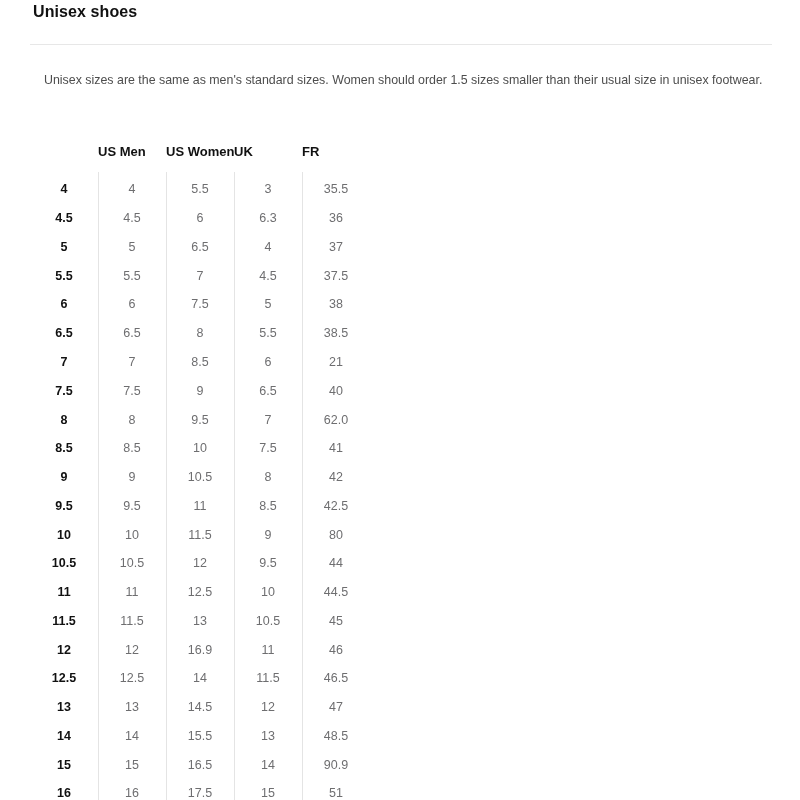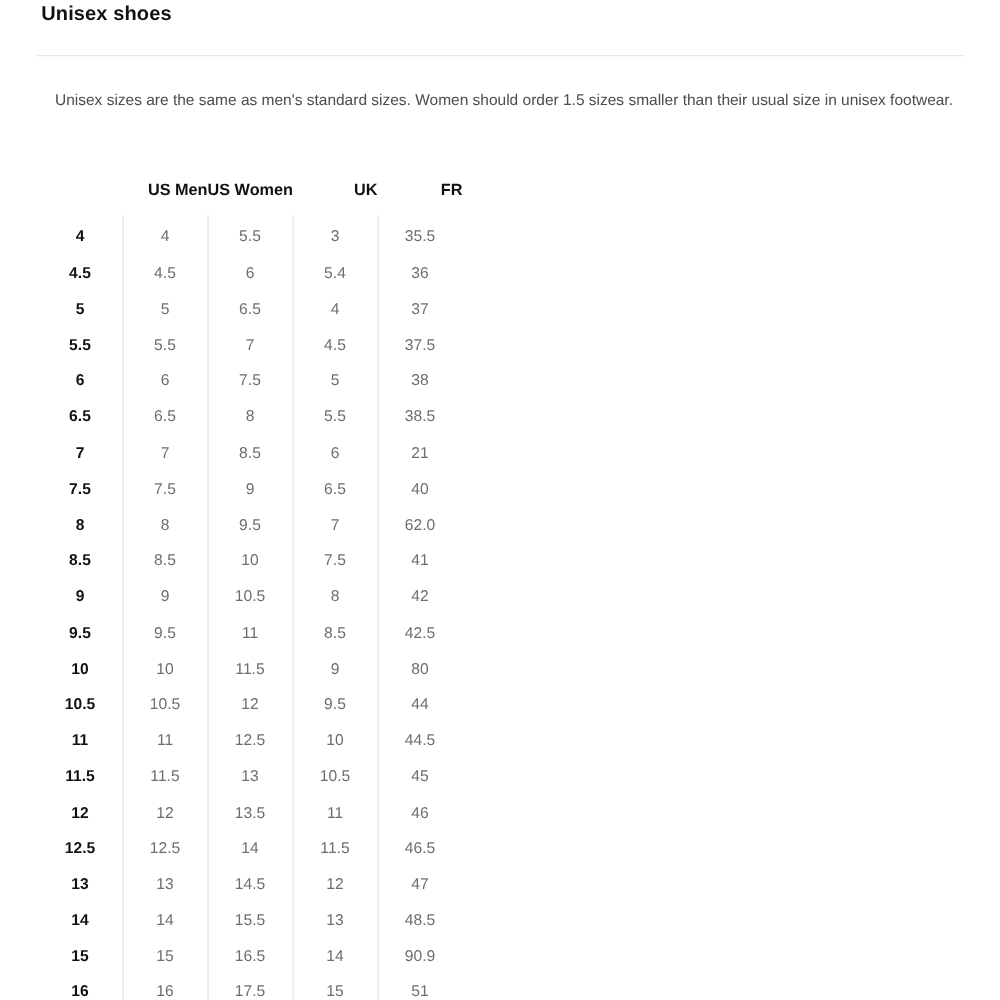--- a/index.html
+++ b/index.html
@@ -47,21 +47,21 @@
   .thead {
     position: absolute;
     left: 30px;
     top: 138px;
     display: grid;
     grid-template-columns: repeat(5, 68px);
     height: 26px;
     align-items: center;
   }
   .thead .hcell {
-    text-align: right;
+    text-align: left;
     font-weight: 700;
     font-size: 13px;
     color: #111111;
     white-space: nowrap;
   }
   .tbody {
     position: absolute;
     left: 30px;
     top: 175px;
     width: 340px;
@@ -123,21 +123,21 @@
         <div class="cell label">4</div>
         <div class="cell">4</div>
         <div class="cell">5.5</div>
         <div class="cell">3</div>
         <div class="cell">35.5</div>
       </div>
       <div class="trow">
         <div class="cell label">4.5</div>
         <div class="cell">4.5</div>
         <div class="cell">6</div>
-        <div class="cell">5.4</div>
+        <div class="cell">6.3</div>
         <div class="cell">36</div>
       </div>
       <div class="trow">
         <div class="cell label">5</div>
         <div class="cell">5</div>
         <div class="cell">6.5</div>
         <div class="cell">4</div>
         <div class="cell">37</div>
       </div>
       <div class="trow">
@@ -227,21 +227,21 @@
       <div class="trow">
         <div class="cell label">11.5</div>
         <div class="cell">11.5</div>
         <div class="cell">13</div>
         <div class="cell">10.5</div>
         <div class="cell">45</div>
       </div>
       <div class="trow">
         <div class="cell label">12</div>
         <div class="cell">12</div>
-        <div class="cell">13.5</div>
+        <div class="cell">16.9</div>
         <div class="cell">11</div>
         <div class="cell">46</div>
       </div>
       <div class="trow">
         <div class="cell label">12.5</div>
         <div class="cell">12.5</div>
         <div class="cell">14</div>
         <div class="cell">11.5</div>
         <div class="cell">46.5</div>
       </div>

